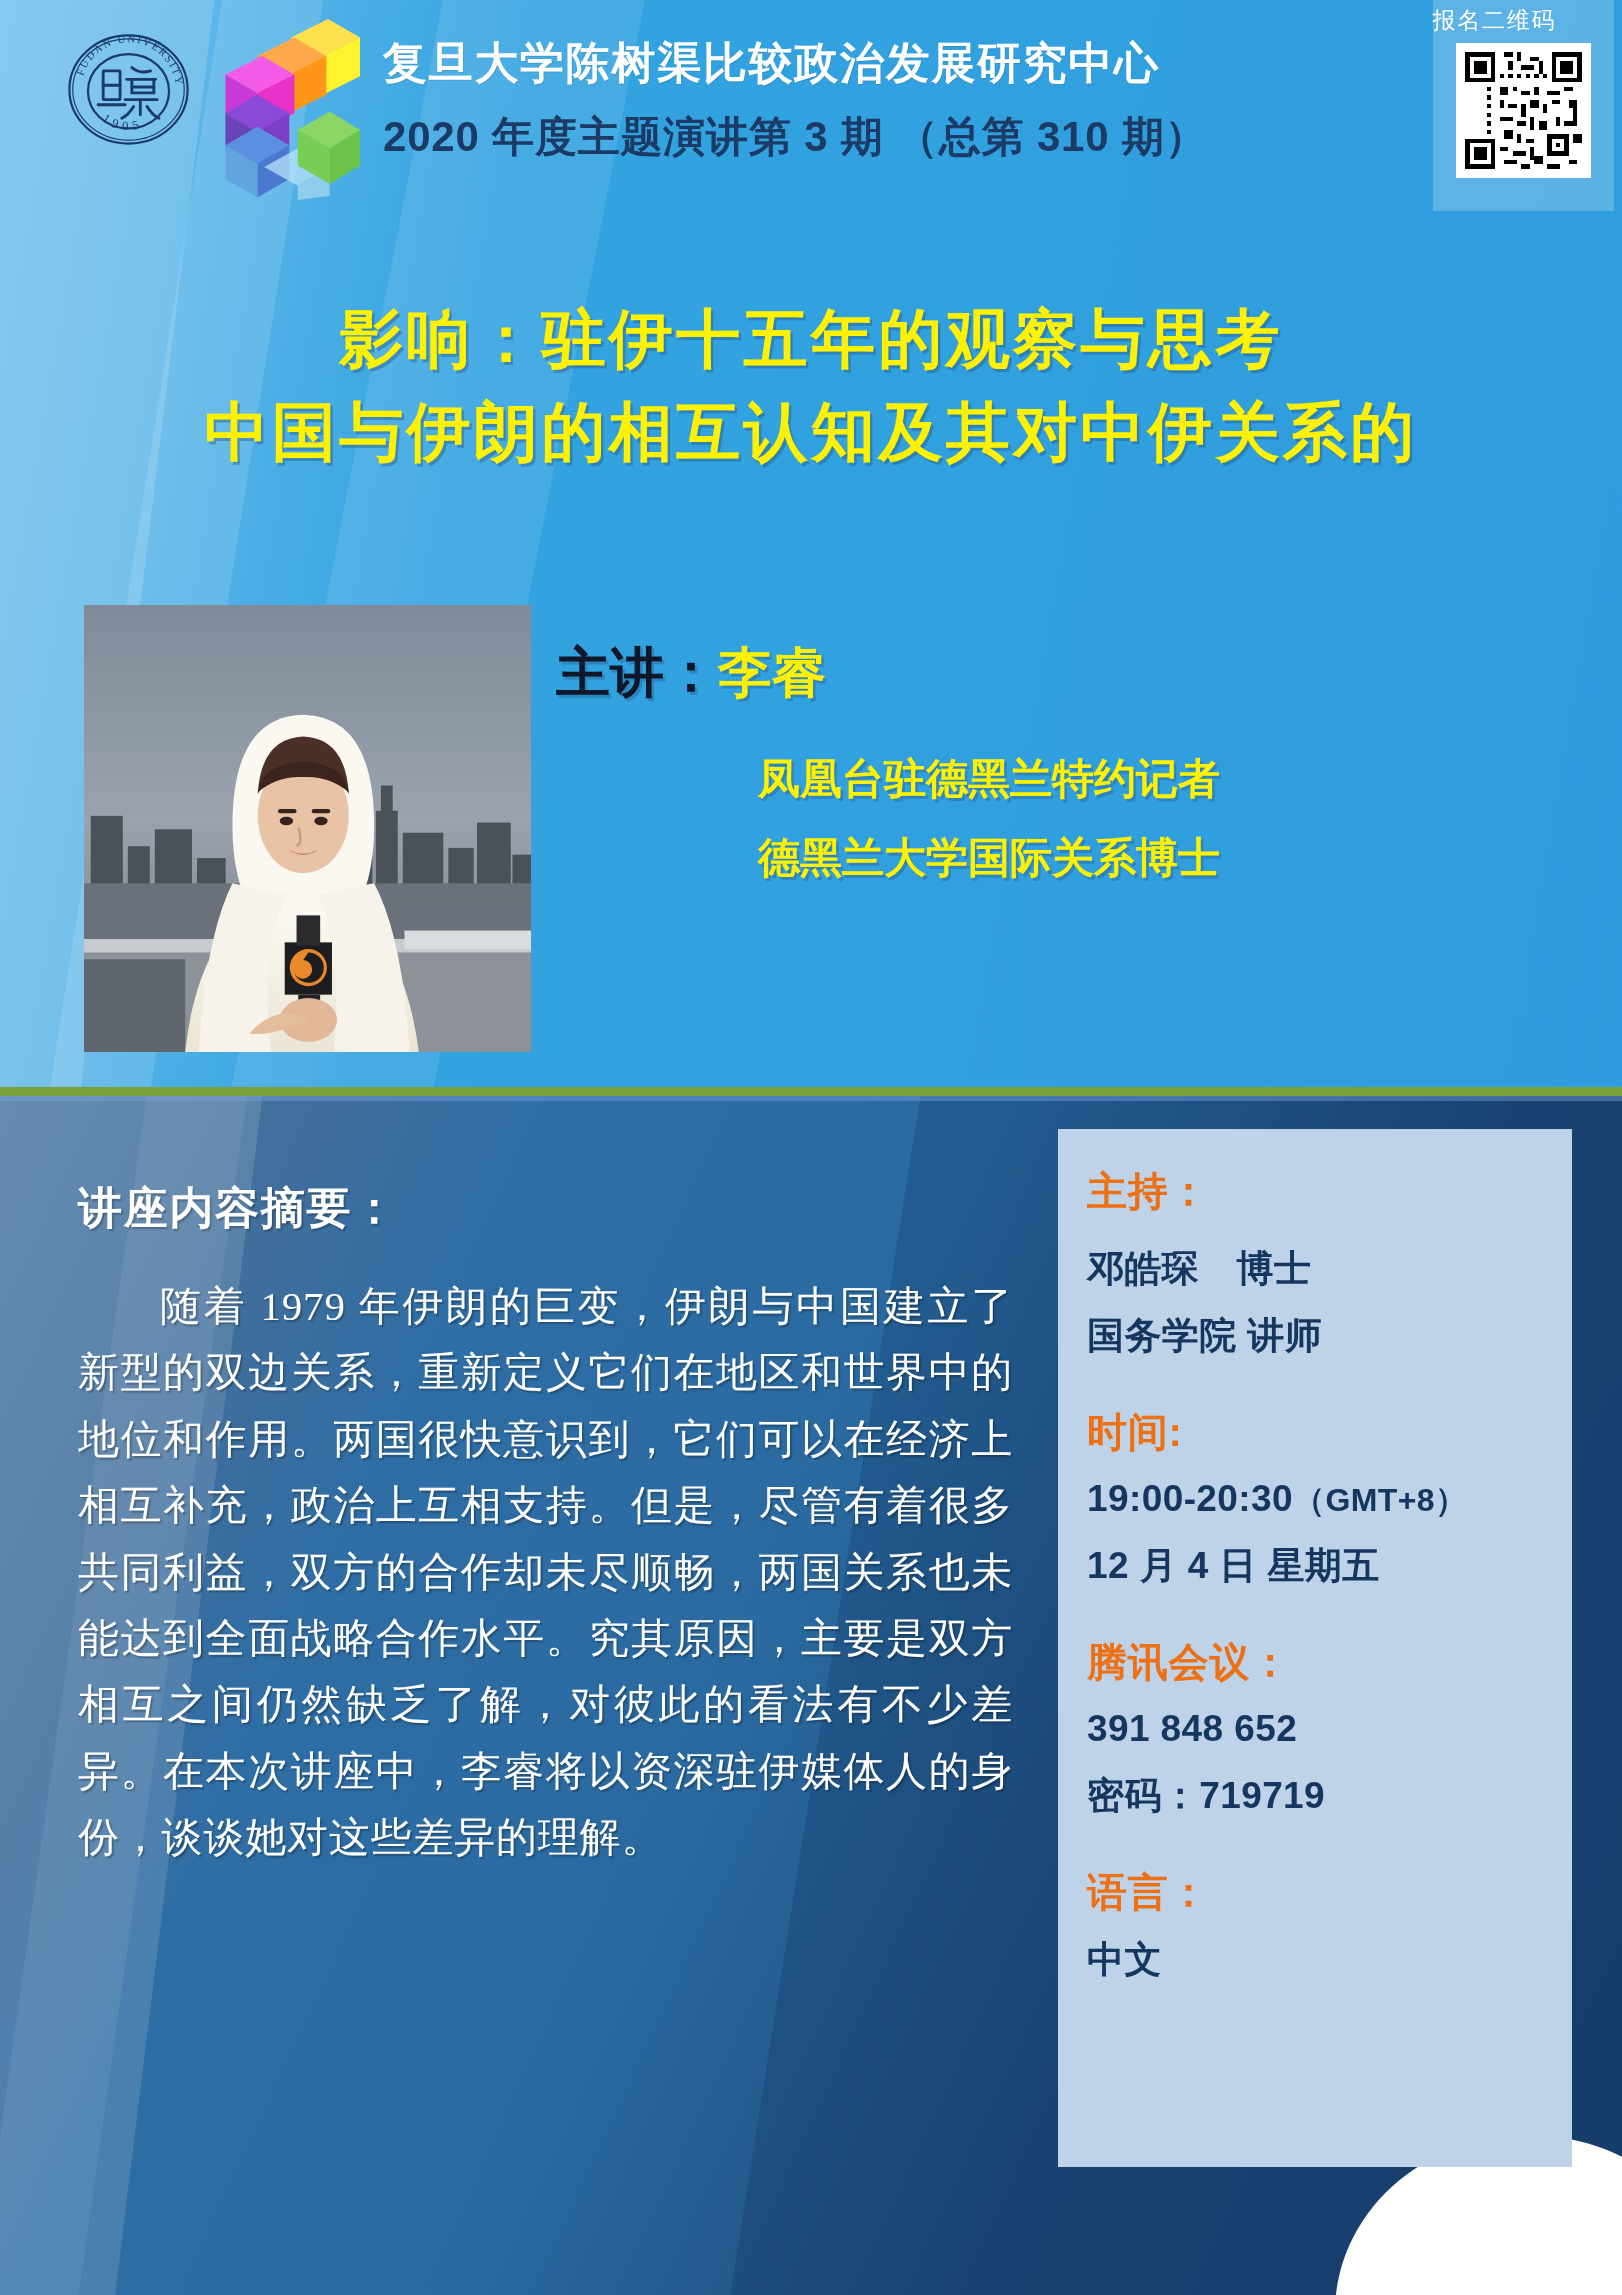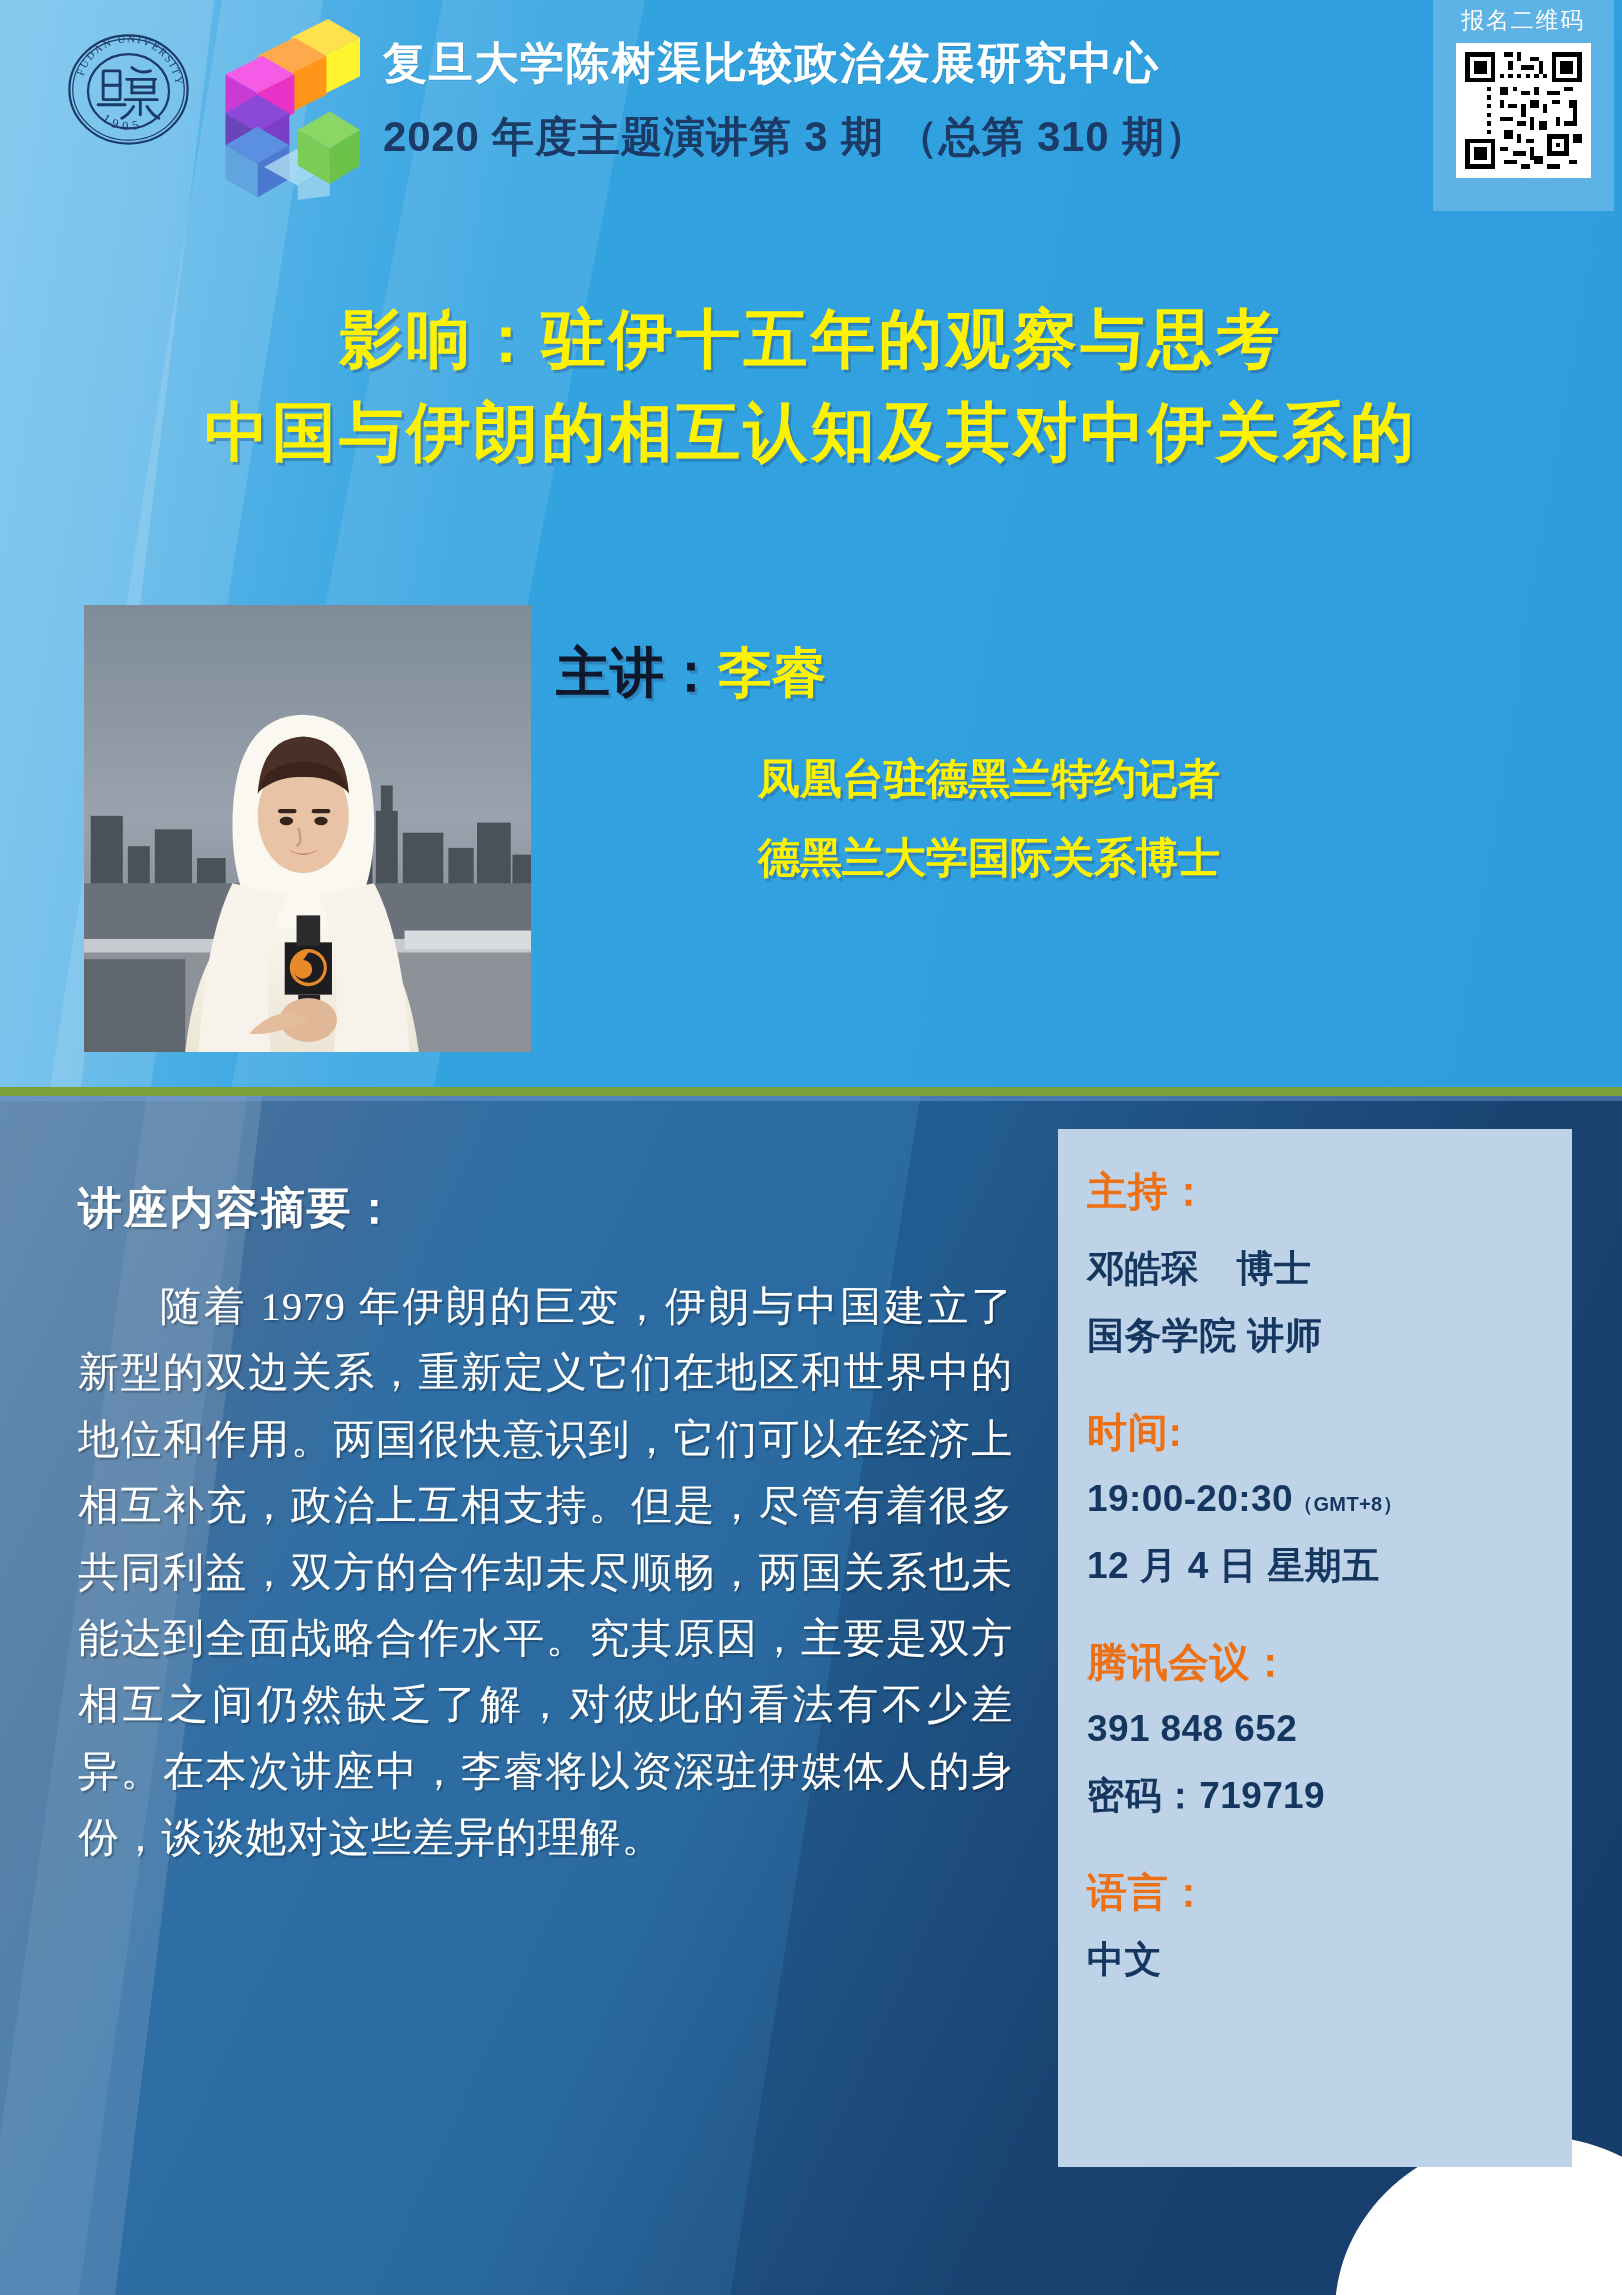--- a/index.html
+++ b/index.html
@@ -81,21 +81,21 @@
     margin-top:29px;font-size:42px;font-weight:bold;color:#1b3a66;
     letter-spacing:0.8px;white-space:nowrap;line-height:1.05;
   }
 
   
   .qr-box{
     position:absolute;right:8.4px;top:0px;width:181px;height:211px;
     background:rgba(255,255,255,.22);z-index:7;
   }
   .qr-label{
-    text-align:center;font-size:23px;color:#ffffff;
+    text-align:left;font-size:23px;color:#ffffff;
     padding-top:5px;letter-spacing:1.7px;font-family:"Liberation Serif","DejaVu Serif",serif;
   }
   .qr-img{
     margin:6.7px auto 0;width:125px;height:125px;background:#fff;
     display:block;padding:5px;box-sizing:content-box;
   }
 
   
   .title{
     position:absolute;left:0;top:293px;width:1622px;z-index:5;text-align:center;
@@ -152,21 +152,21 @@
     font-size:40px;font-weight:bold;color:#ee7014;letter-spacing:0.8px;
     line-height:1.25;white-space:nowrap;
   }
   .p-val{
     font-size:37px;font-weight:bold;color:#15365f;letter-spacing:0.4px;
     line-height:1.3;white-space:nowrap;
   }
   .gap-s{height:18.5px;}
   .gap-m{height:29px;}
   .gap-l{height:47px;}
-  .small-paren{font-size:20px;font-weight:bold;}
+  .small-paren{font-size:32px;font-weight:bold;}
 </style>
 </head>
 <body>
 
 <div class="poster">
 
   <div class="upper">
     <div class="diag-a"></div>
     <div class="diag-b"></div>
     <div class="diag-c"></div>

